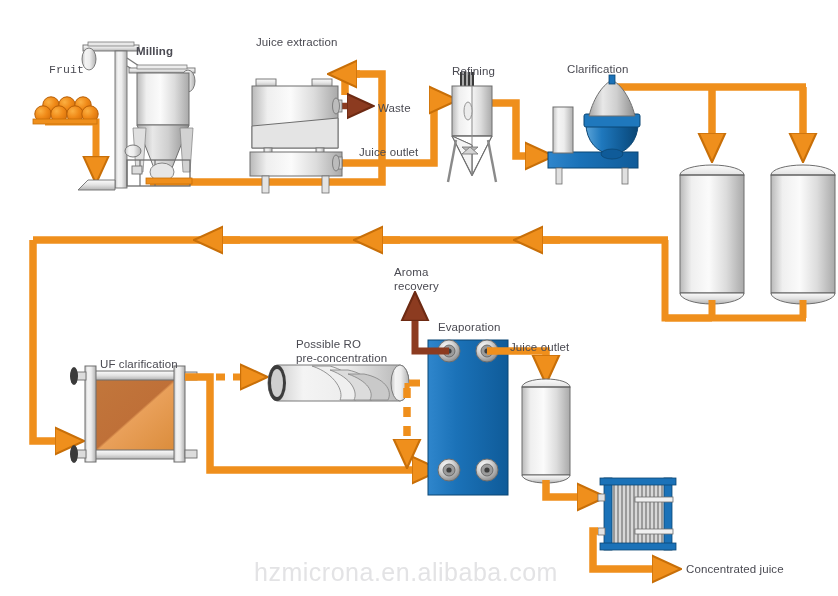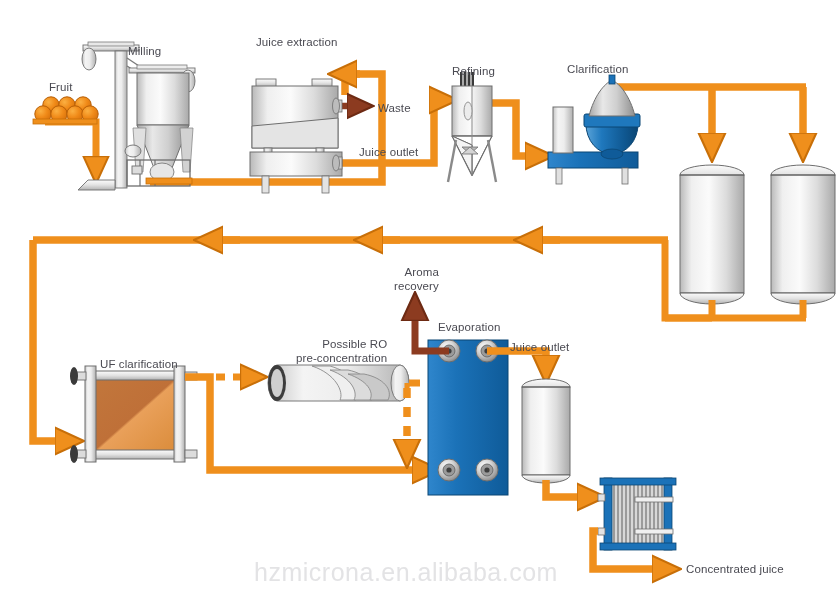--- a/index.html
+++ b/index.html
@@ -24,21 +24,21 @@
   }
   .lbl {
     position: absolute;
     font-family: "Liberation Sans", sans-serif;
     font-size: 11.5px;
     color: #4a4a52;
     white-space: pre;
     line-height: 14px;
     letter-spacing: 0.1px;
   }
-  .lbl.center { text-align: right; }
+  .lbl.center { text-align: left; }
   #watermark {
     position: absolute;
     left: 0;
     top: 558px;
     width: 812px;
     text-align: center;
     font-family: "Liberation Sans", sans-serif;
     font-size: 25px;
     color: #e3e3e5;
     letter-spacing: 0.5px;
@@ -362,22 +362,22 @@
       <rect x="622" y="168" width="6" height="16" fill="#e0e0e0" stroke="#6e6e6e" stroke-width="0.8"></rect>
       <rect x="553" y="107" width="20" height="46" fill="url(#metalV2)" stroke="#6e6e6e" stroke-width="1"></rect>
       <path d="M586,124 L638,124 a26,30 0 0 1 -26,30 a26,30 0 0 1 -26,-30 z" fill="url(#blueBowl)" stroke="#0b4674" stroke-width="1"></path>
       <rect x="584" y="114" width="56" height="13" rx="2" fill="#1f78bd" stroke="#0b4674" stroke-width="1"></rect>
       <path d="M589,116 C594,96 604,84 612,80 C620,84 630,96 635,116 z" fill="url(#coneG)" stroke="#6e6e6e" stroke-width="1"></path>
       <rect x="609" y="75" width="6" height="9" fill="#1b72b8" stroke="#0b4674" stroke-width="0.8"></rect>
       <ellipse cx="612" cy="154" rx="11" ry="5" fill="#0f5b99" stroke="#0b4674" stroke-width="0.8"></ellipse>
     </g>
   </svg>
 
-  <div class="lbl" style="left:49px; top:80px;">Fruit</div>
-  <div class="lbl" style="left:128px; top:44px;">Milling</div>
+  <div class="lbl" style="left:49px; top:63px;font-family:Liberation Mono, monospace;">Fruit</div>
+  <div class="lbl" style="left:136px; top:44px;font-weight:bold;">Milling</div>
   <div class="lbl" style="left:256px; top:35px;">Juice extraction</div>
   <div class="lbl" style="left:378px; top:101px;">Waste</div>
   <div class="lbl" style="left:359px; top:145px;">Juice outlet</div>
   <div class="lbl" style="left:452px; top:64px;">Refining</div>
   <div class="lbl" style="left:567px; top:62px;">Clarification</div>
   <div class="lbl" style="left:100px; top:357px;">UF clarification</div>
   <div class="lbl center" style="left:296px; top:337px;">Possible RO
 pre-concentration</div>
   <div class="lbl center" style="left:394px; top:265px;">Aroma
 recovery</div>

